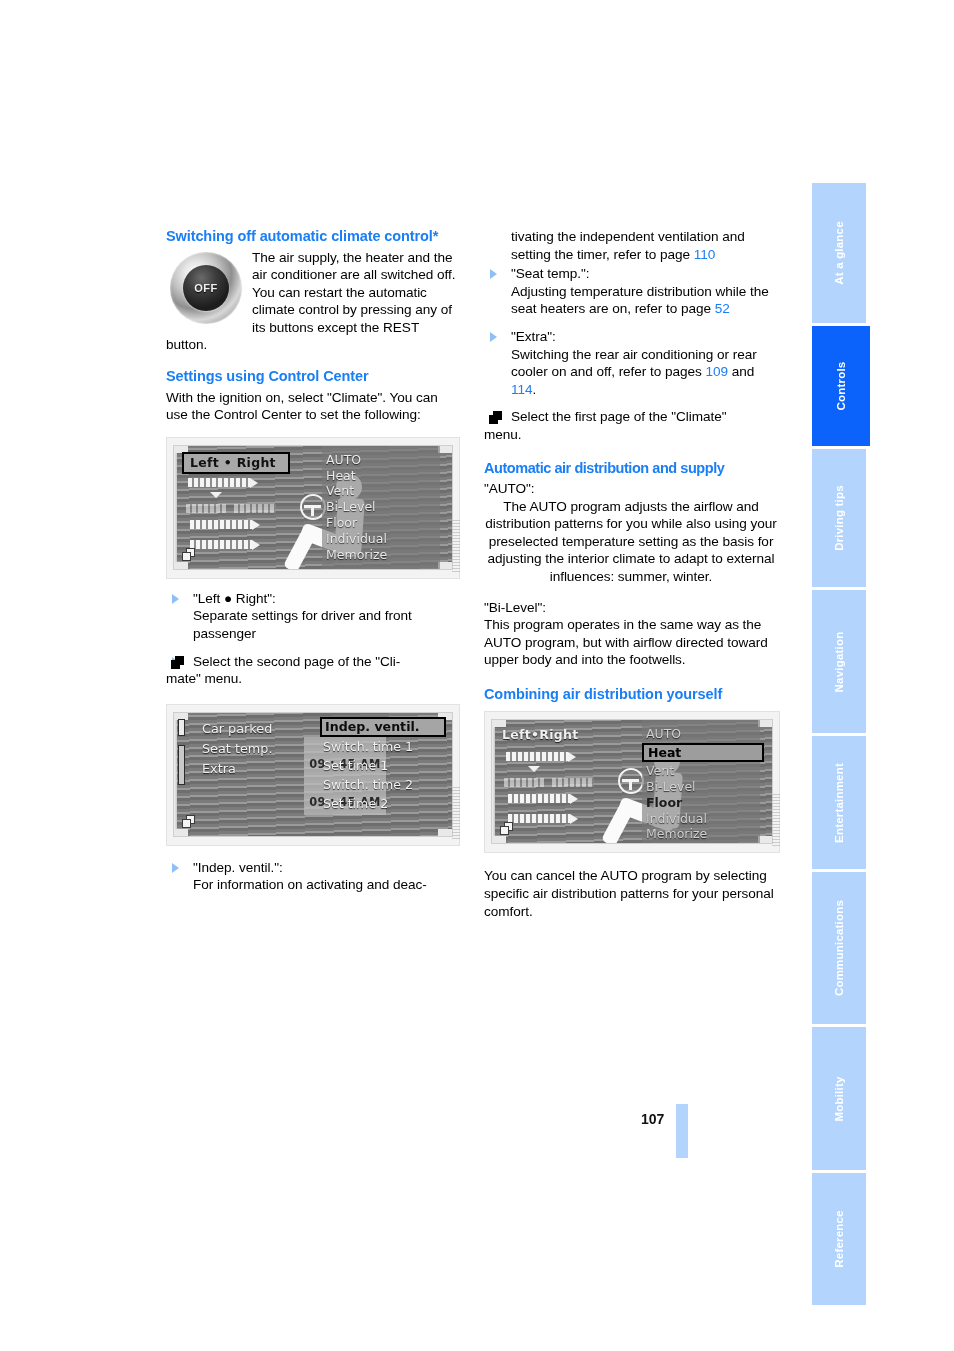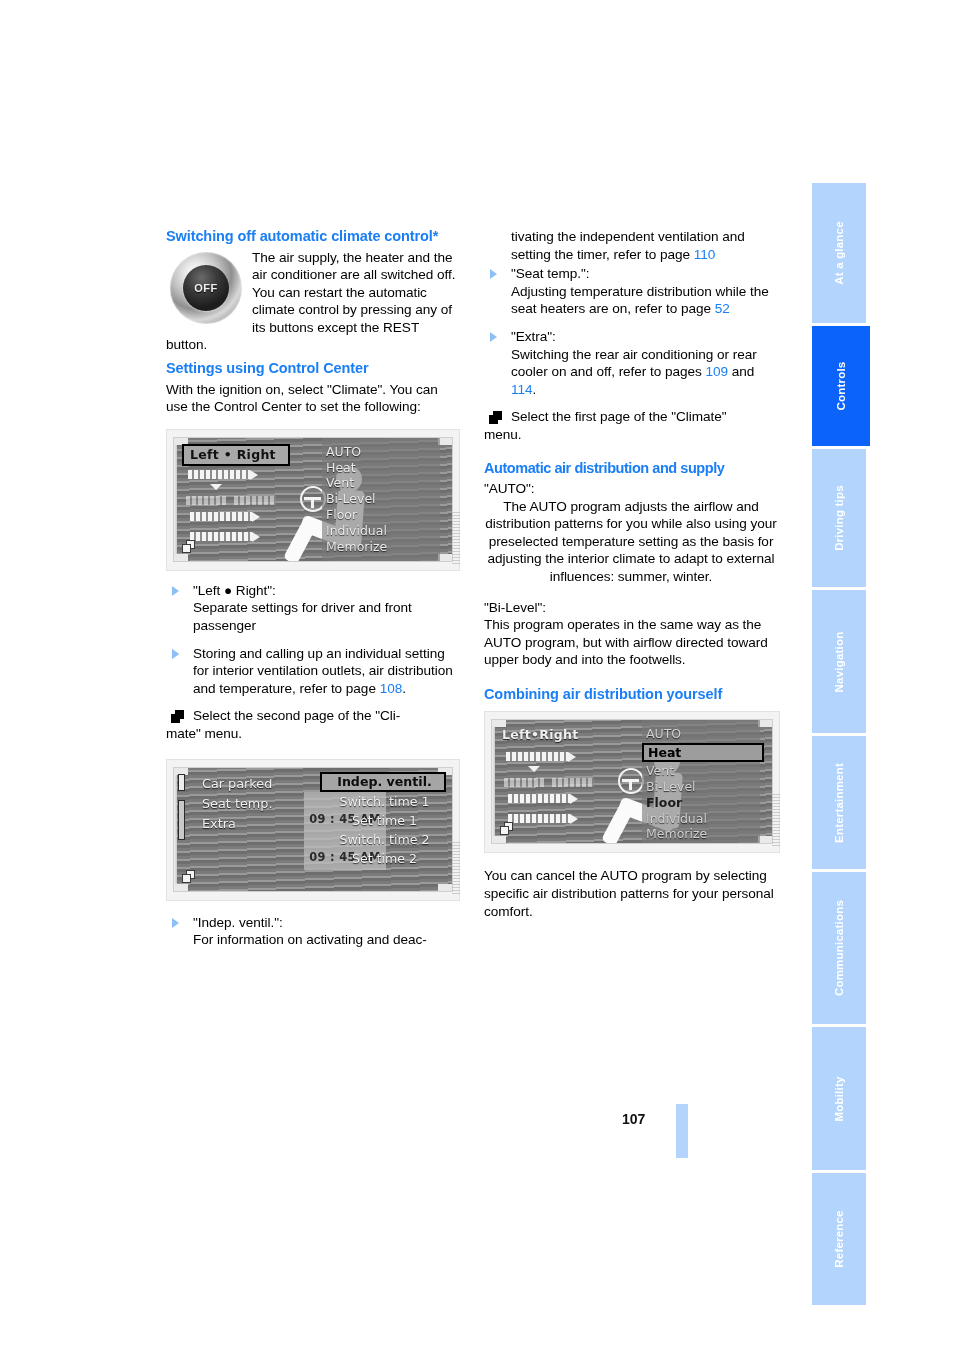--- a/index.html
+++ b/index.html
@@ -246,21 +246,21 @@
   .sc2-center{
     position:absolute; left:130px; top:24px; width:82px; height:78px;
     background: rgba(190,190,190,.72);
   }
   .sc2-time{
     position:absolute; left:134px; width:74px;
     font-family:"DejaVu Sans", sans-serif;
     font-size:11.4px; font-weight:bold; color:#2a2a2a; text-align:center;
     letter-spacing:.3px;
   }
-  .sc2-right{ position:absolute; right:6px; top:4px; width:126px;text-align:center; }
+  .sc2-right{ position:absolute; right:6px; top:4px; width:126px; }
   .sc2-right li{
     list-style:none;
     font-family:"DejaVu Sans", sans-serif;
     font-size:12.6px; line-height:19px; color:#f2f2f2;
     text-shadow:0 1px 1px rgba(0,0,0,.75);
     padding-left:3px;
   }
   .sc2-right li.sel{
     background:#a5a5a5; border:2.5px solid #000; color:#0c0c0c; font-weight:bold;
     text-shadow:none; line-height:16px;
@@ -291,21 +291,21 @@
     white-space: nowrap;
     color: #ffffff;
     font-size: 11.5px;
     font-weight: bold;
     letter-spacing: .2px;
   }
   .tab.active span { color:#ffffff; }
 
   
   .pageno {
-    position: absolute; left: 622px; top: 1111px;
+    position: absolute; left: 641px; top: 1111px;
     font-size: 14px; font-weight: bold; color:#111;
   }
   .pagebar {
     position: absolute; left: 676px; top: 1104px;
     width: 12px; height: 54px; background:#b3d4fd;
   }
 </style>
 </head>
 <body>
 
@@ -315,21 +315,21 @@
 
     <h2 class="section">Switching off automatic climate control*</h2>
 
     <div class="intro-wrap">
       <div class="off-btn">
         <span class="off-label">OFF</span>
       </div>
       <p class="body">The air supply, the heater and the air conditioner are all switched off. You can restart the automatic climate control by pressing any of its buttons except the REST button.</p>
     </div>
 
-    <h2 class="section" style="margin-top:6px;">Settings using Control Center</h2>
+    <h2 class="section" style="margin-top:14px;">Settings using Control Center</h2>
     <p class="body">With the ignition on, select "Climate". You can use the Control Center to set the following:</p>
 
     <div class="disp">
       <div class="screen">
         <div class="shade-l"></div>
         <div class="corner tl"></div>
         <div class="corner tr"></div>
         <div class="corner bl"></div>
         <div class="corner br"></div>
 
@@ -371,24 +371,20 @@
     </div>
 
     <ul class="bullets">
       <li>
         <span class="tri"></span>
         <span style="white-space:pre-line">"Left ● Right":
 Separate settings for driver and front passenger</span>
       </li>
       <li>
         <span class="tri"></span>
-      </li>
-      <li>
-        <span class="tri"></span>
-        <span>Storing and calling up an individual setting for interior ventilation outlets, air distribution and temperature, refer to page </span><span class="pref">108</span><span>.</span>
       </li>
     </ul>
 
     <div class="note">
       <span class="pgicon">
           <i class="a"></i>
           <i class="b"></i>
         </span>
       <span class="txt">Select the second page of the "Cli-</span>
       <span class="cont">mate" menu.</span>

